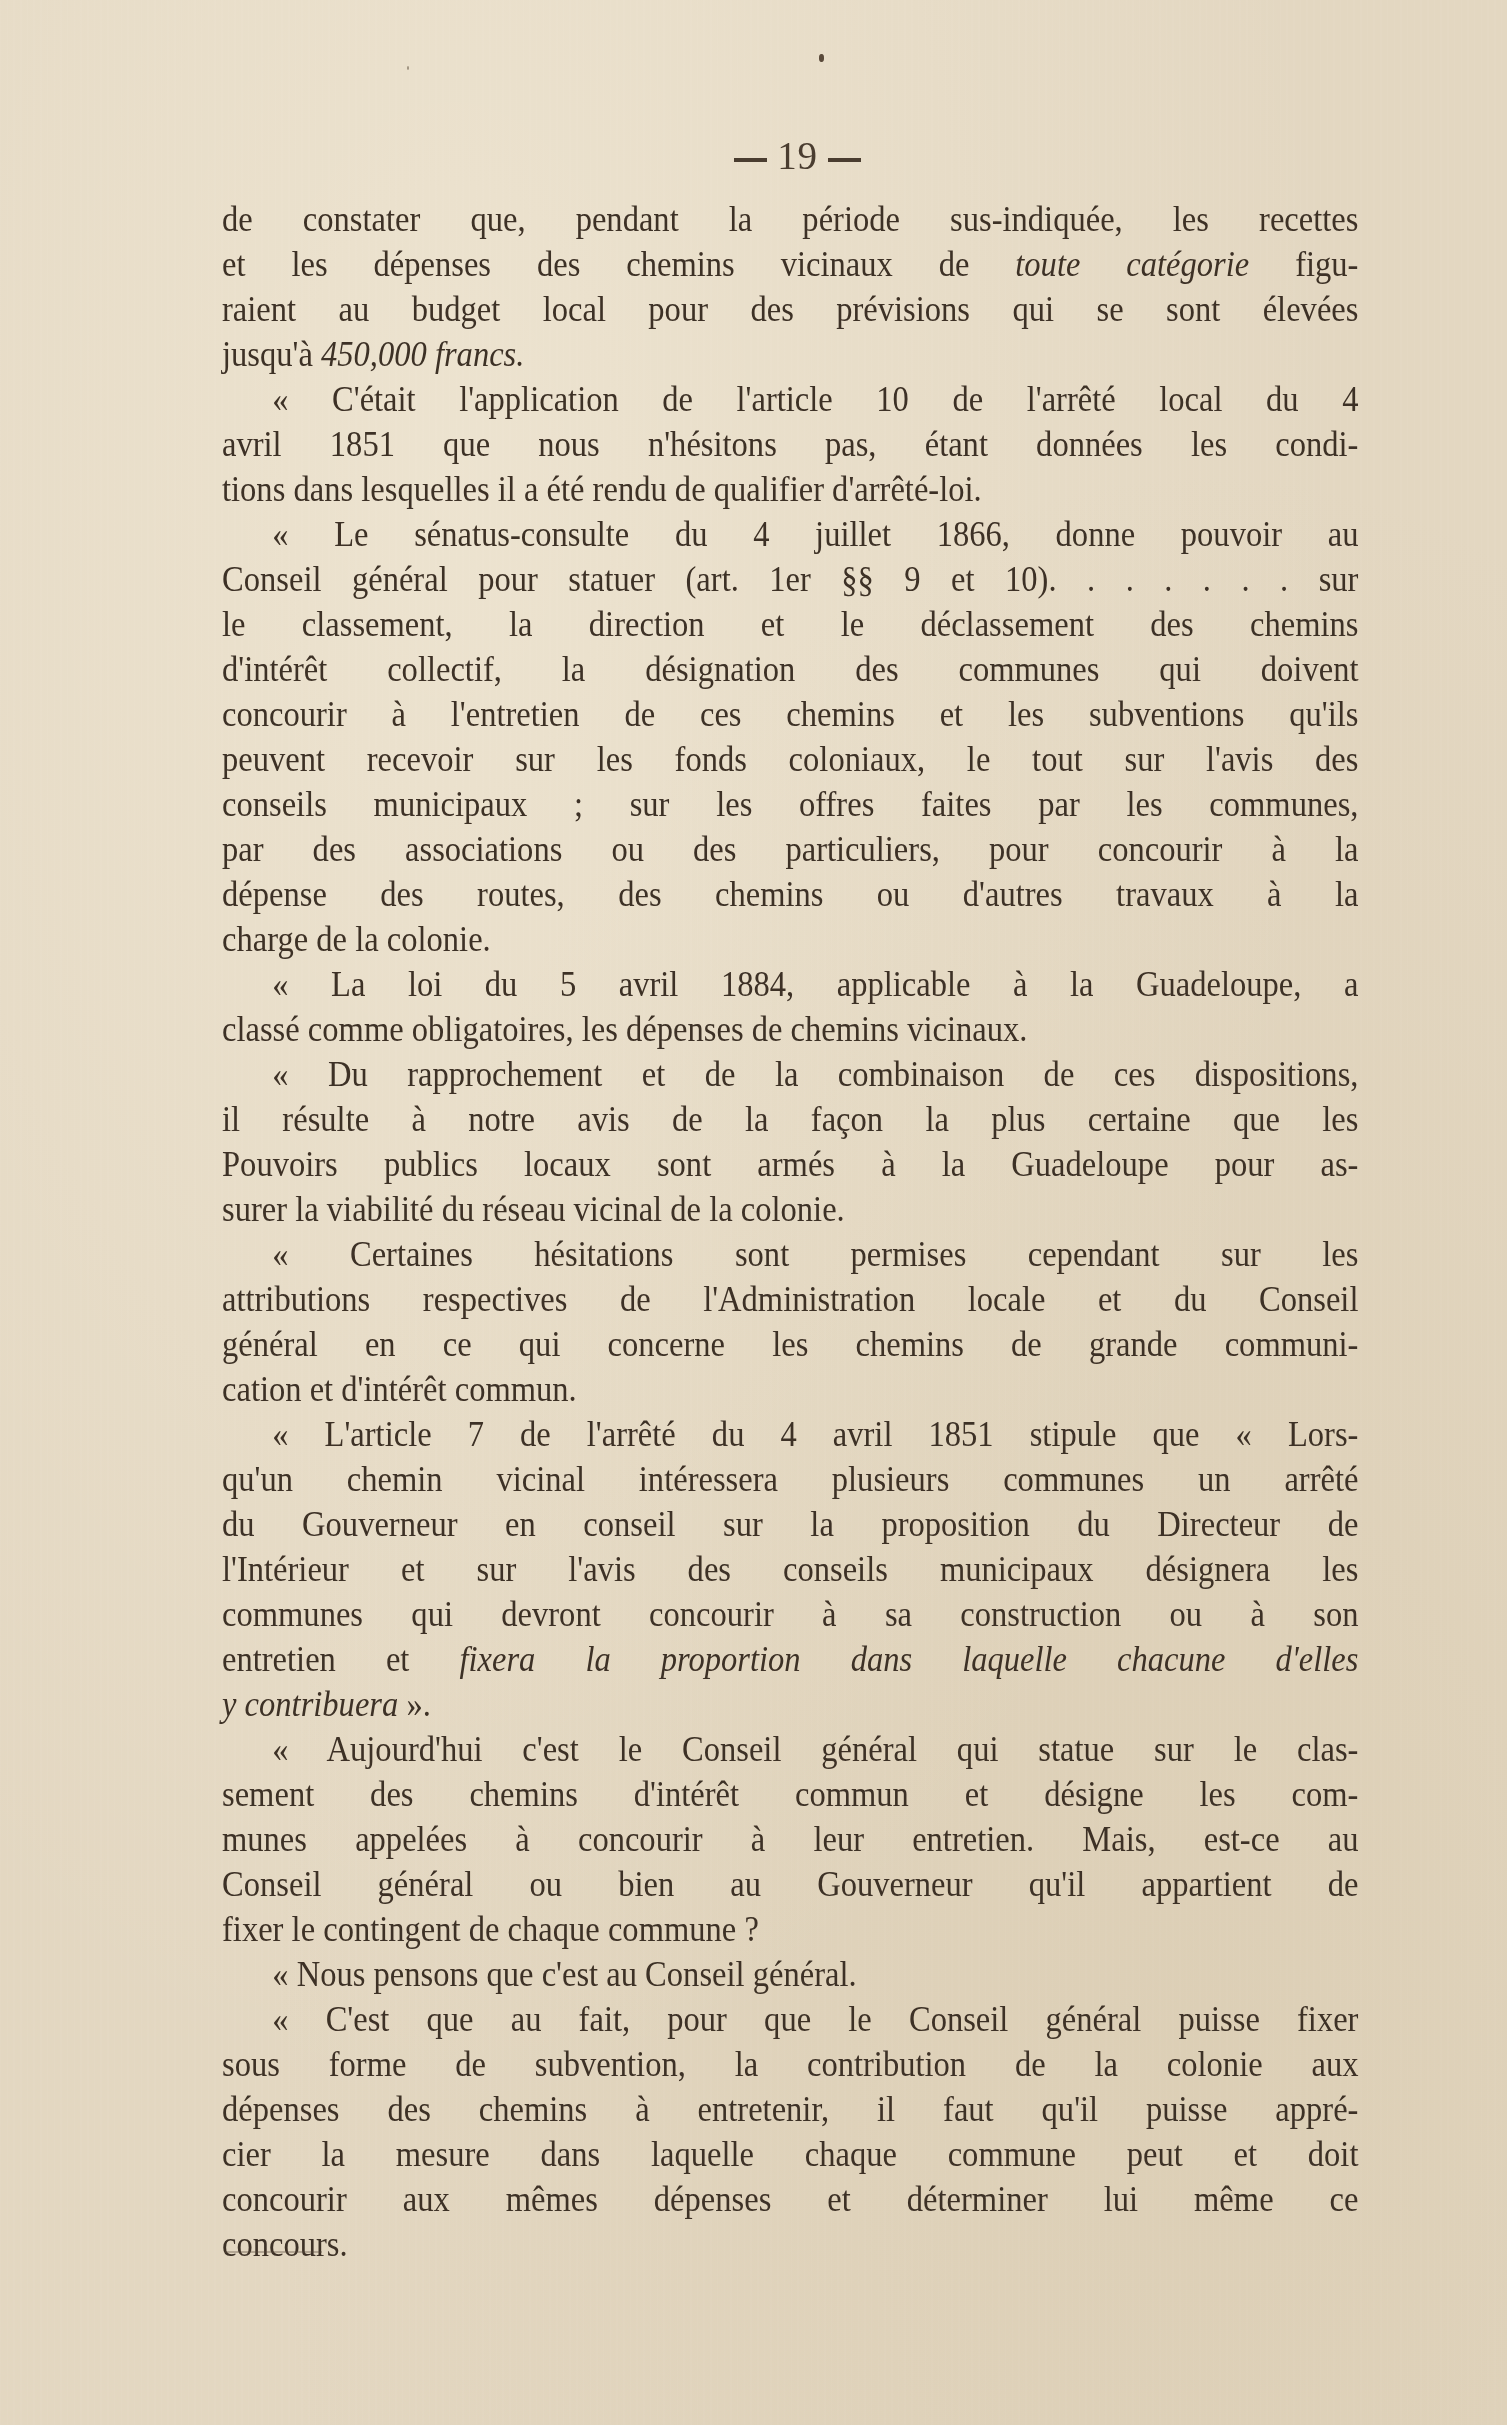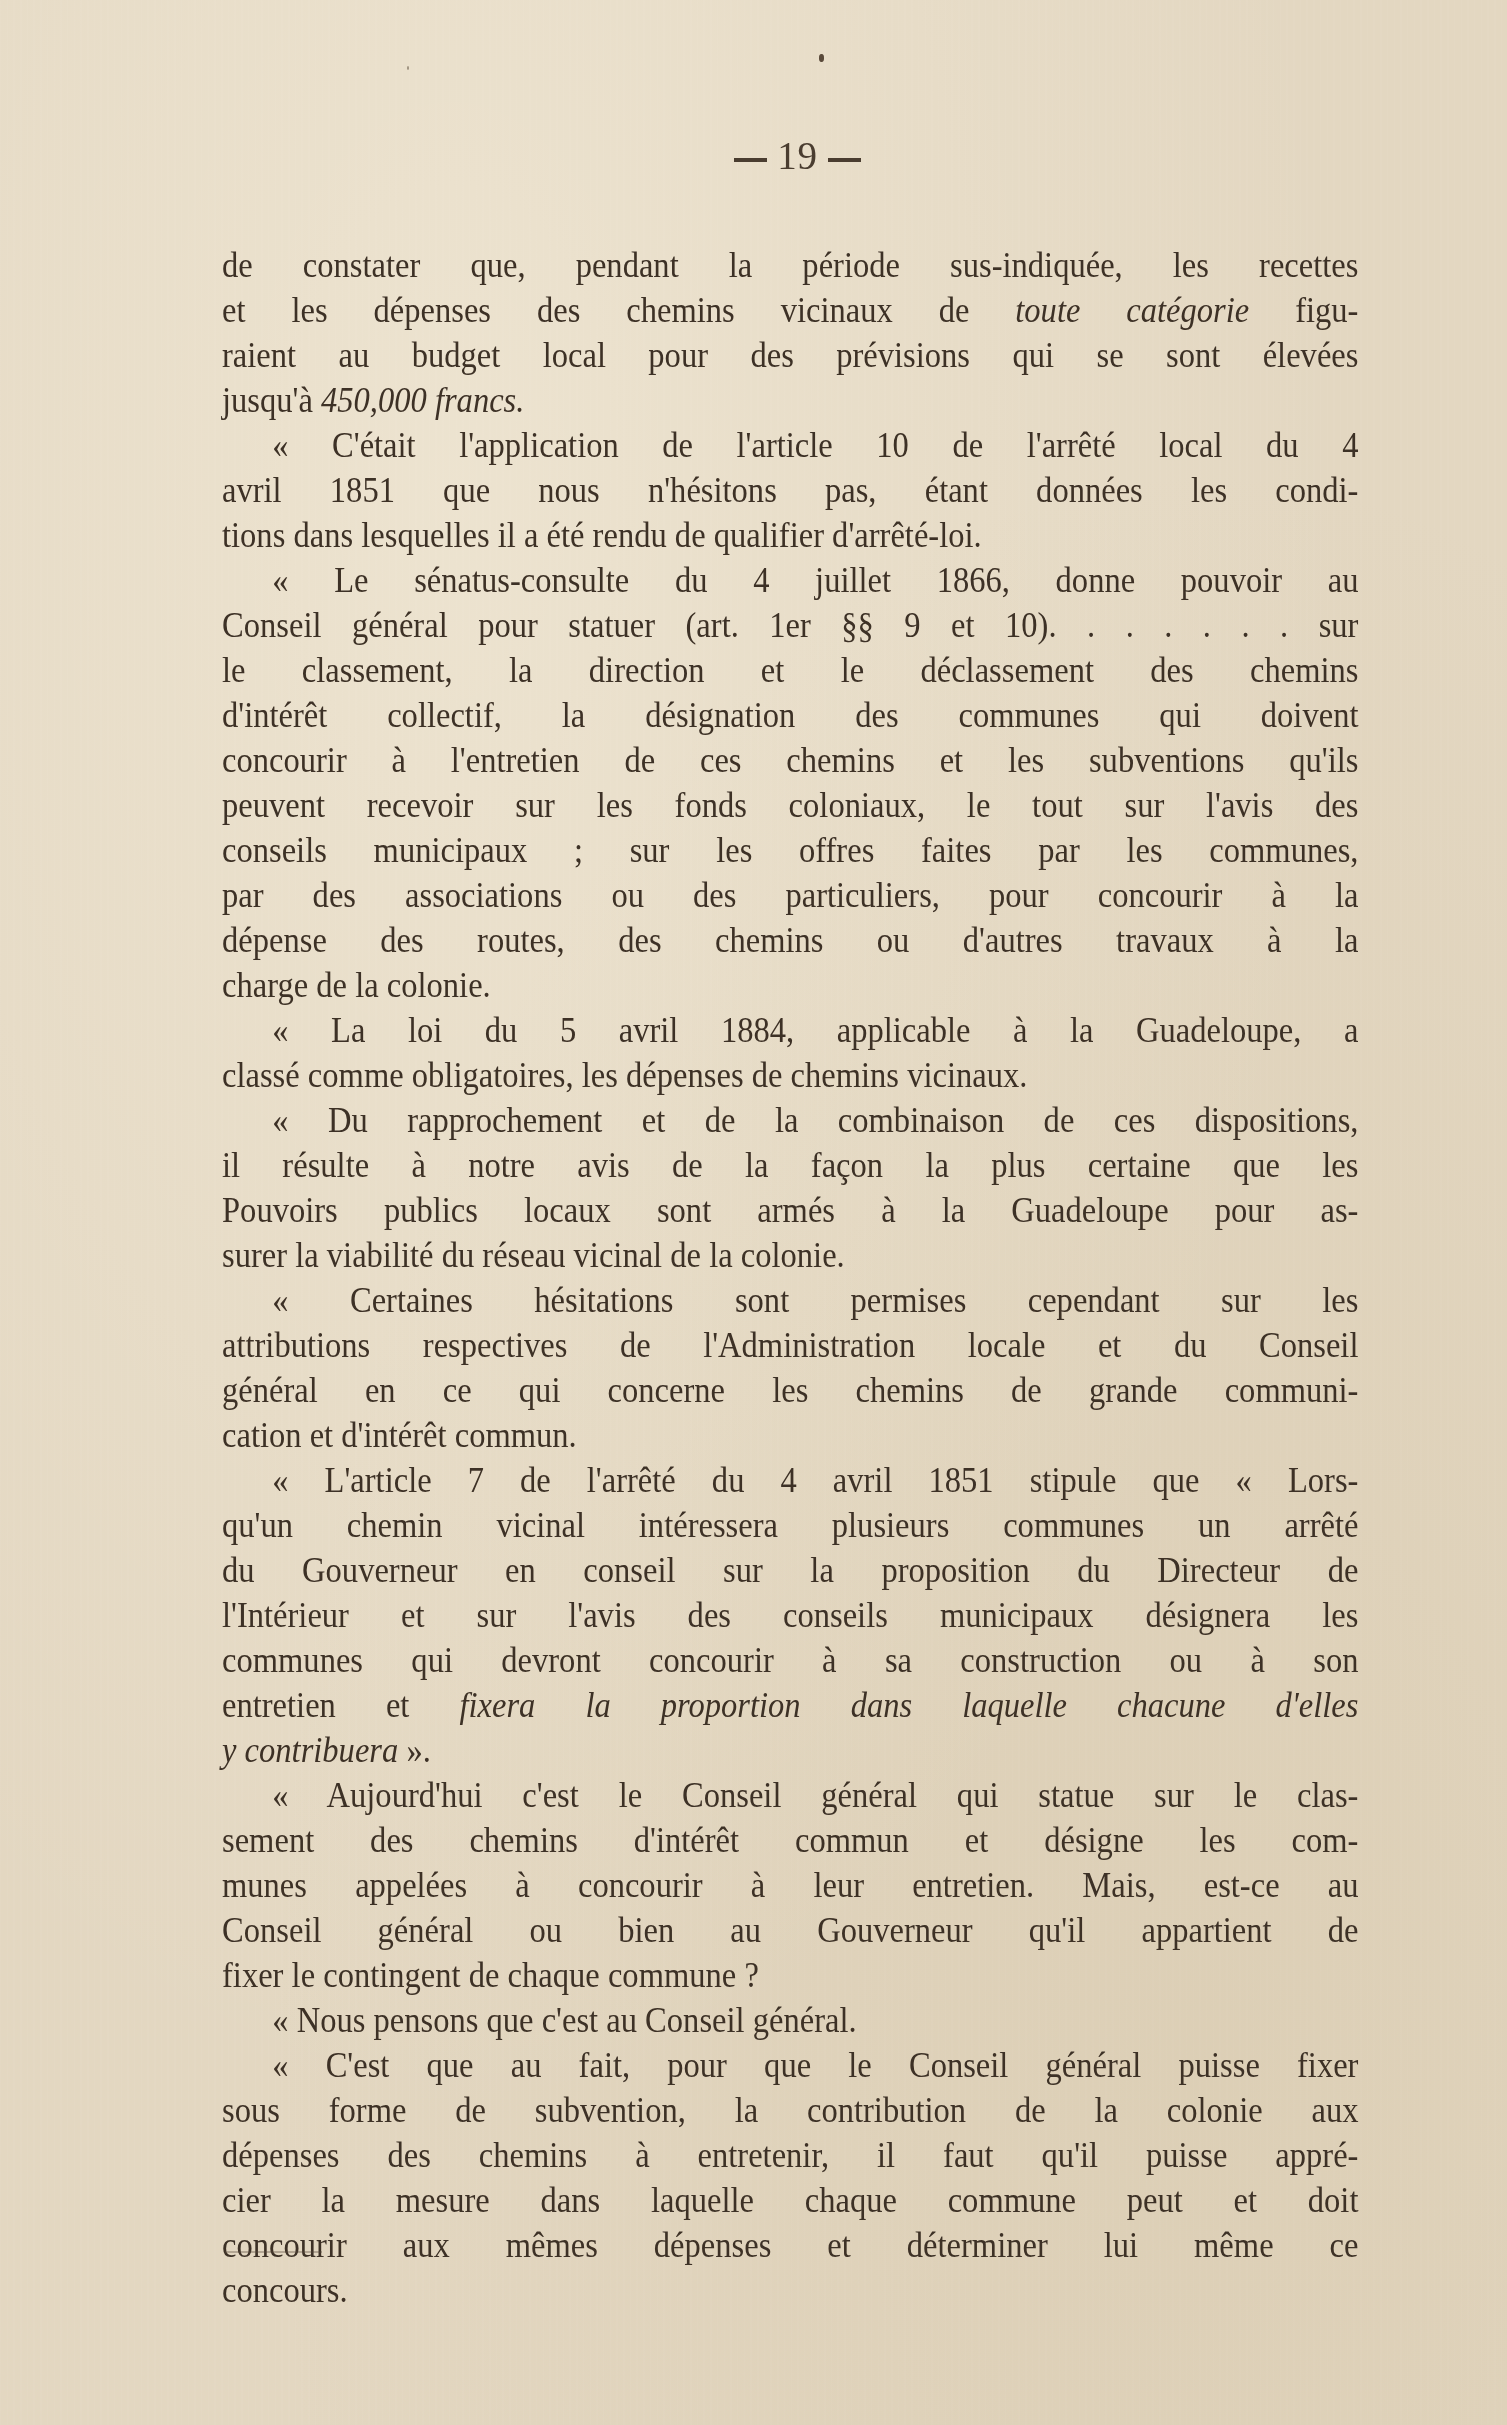--- a/index.html
+++ b/index.html
@@ -48,21 +48,20 @@
       height: 4.5px;
       background: #4a3d30;
       vertical-align: middle;
       margin: 0 10.5px;
     }
     .body-text {
       position: absolute;
       left: 206px;
       top: 197px;
       width: 1137px;
-      margin-top: 46px;
     }
     .line {
       height: 45px;
       line-height: 45px;
       font-size: 35px;
       white-space: nowrap;
       text-align: justify;
       text-align-last: justify;
       transform: scaleX(0.93);
       transform-origin: left center;

